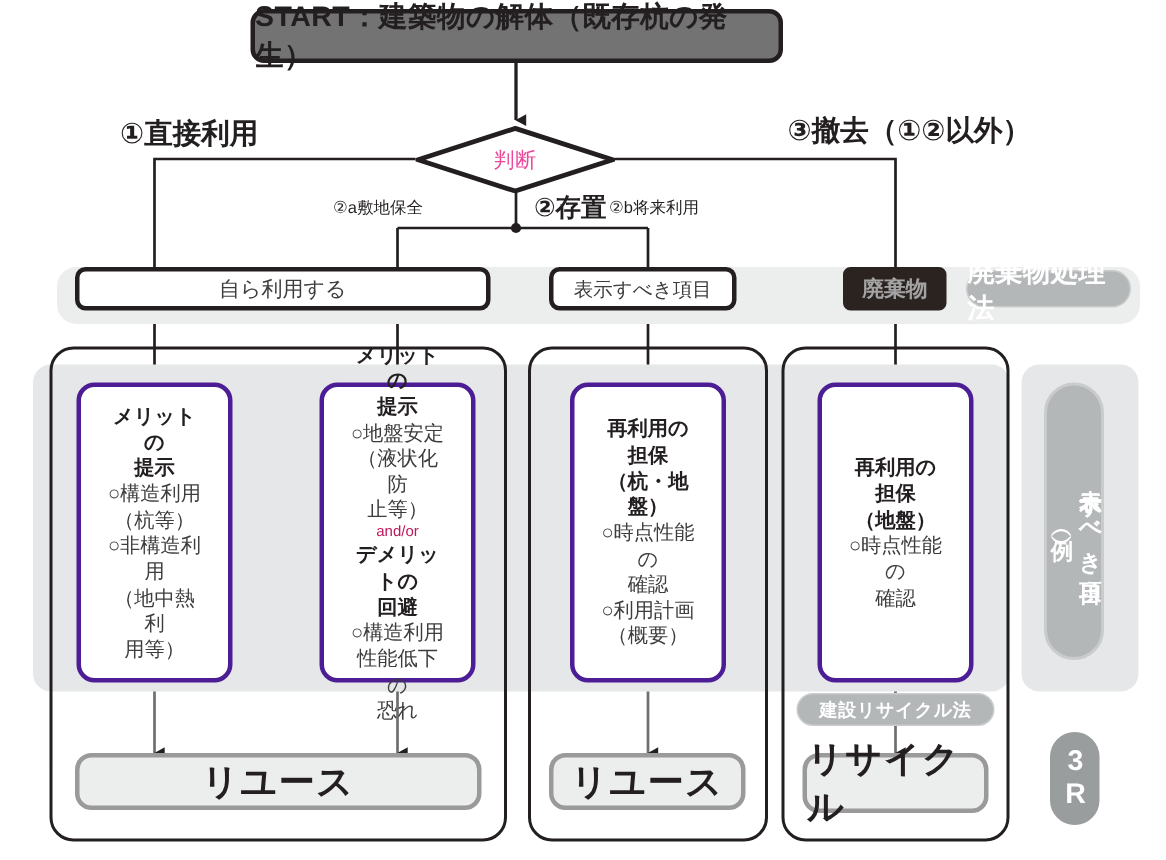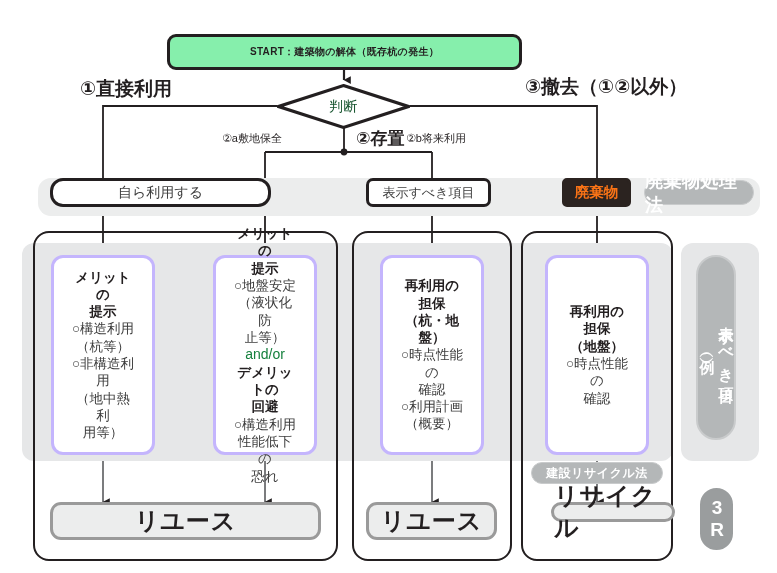--- a/index.html
+++ b/index.html
@@ -15,37 +15,36 @@
     background:#ffffff;
   }
   #lines{position:absolute;left:0;top:0;width:777px;height:573px;pointer-events:none;}
 
   
   .abs{position:absolute;box-sizing:border-box;}
 
   .startbox{
     border:3px solid #231f20;
     border-radius:9px;
-    background:#86efac;
-    display:flex;align-items:center;justify-content:center;
-    font-weight:bold;
-    font-size:10px;
+    background:#737373;
+    display:flex;align-items:center;justify-content:center;
+    font-weight:bold;
+    font-size:19px;
     letter-spacing:.3px;
     z-index:6;
-    margin-top:28px;
   }
 
   .diamond{
     z-index:6;
   }
   .diamond .dlabel{
     position:absolute;
     left:0;top:0;width:100%;height:100%;
     display:flex;align-items:center;justify-content:center;
-    font-size:14px;font-weight:500;color:#14532d;
+    font-size:14px;font-weight:500;color:#ec4899;
     letter-spacing:.5px;
   }
 
   .branch-label{
     z-index:7;
     font-weight:bold;
     white-space:nowrap;
     color:#231f20;
   }
   .branch-label.big{font-size:19px;}
@@ -64,21 +63,21 @@
     border-radius:7px;
     background:#fff;
     display:flex;align-items:center;justify-content:center;
     font-size:14px;
     color:#3d3d3d;
     z-index:5;
   }
   .rowbox.small-txt{font-size:13px;}
   .rowbox.dark{
     background:#2b2320;
-    color:#f97316;
+    color:#a3a3a3;
     font-weight:bold;
     border-color:#2b2320;
     border-radius:5px;
     font-size:14.5px;
   }
 
   .pill{
     background:#b4b7b8;
     color:#ffffff;
     border-radius:999px;
@@ -100,42 +99,42 @@
   }
 
   
   .detailband{
     background:#e6e7e8;
     border-radius:12px;
     z-index:2;
   }
 
   .card{
-    border:3px solid #c4b5fd;
+    border:3px solid #4c1d95;
     border-radius:12px;
     background:#ffffff;
     z-index:4;
     display:flex;
     align-items:center;
     justify-content:center;
     padding:6px 16px;
   }
   .card .ctext{
     text-align:center;
     line-height:1.28;
     font-size:13.5px;
     color:#3d3d3d;
   }
   .card .ctext .hd{
     font-weight:bold;
     color:#231f20;
     display:block;
   }
   .card .ctext .ln{display:block;}
-  .card .ctext .andor{display:block;font-size:14px;color:#15803d;}
+  .card .ctext .andor{display:block;font-size:10px;color:#be185d;}
 
   .resultbox{
     border:3.5px solid #9a9a9a;
     border-radius:11px;
     background:#eceded;
     display:flex;align-items:center;justify-content:center;
     font-weight:bold;
     font-size:24px;
     color:#231f20;
     letter-spacing:1px;
@@ -224,21 +223,21 @@
   </div>
 
   <div class="abs branch-label big" style="left:80px;top:76px;">①直接利用</div>
   <div class="abs branch-label mid" style="left:356px;top:127px;">②存置</div>
   <div class="abs branch-label big" style="left:525px;top:74px;">③撤去（①②以外）</div>
   <div class="abs branch-label small" style="left:222px;top:131px;">②a敷地保全</div>
   <div class="abs branch-label small" style="left:406px;top:131px;">②b将来利用</div>
 
   <div class="abs grayband" style="left:38px;top:178px;width:722px;height:38px;"></div>
 
-  <div class="abs rowbox" style="left:50px;top:178px;width:221px;height:29px;border-radius:13px;">
+  <div class="abs rowbox" style="left:50px;top:178px;width:277px;height:29px;">
     <span>自ら利用する</span>
   </div>
 
   <div class="abs rowbox small-txt" style="left:366px;top:178px;width:125px;height:29px;">
     <span>表示すべき項目</span>
   </div>
 
   <div class="abs rowbox dark" style="left:562px;top:178px;width:69px;height:29px;">
     <span>廃棄物</span>
   </div>
@@ -308,21 +307,21 @@
   </div>
 
   <div class="abs resultbox" style="left:50px;top:502px;width:271px;height:38px;">
     <span>リユース</span>
   </div>
 
   <div class="abs resultbox" style="left:366px;top:502px;width:131px;height:38px;">
     <span>リユース</span>
   </div>
 
-  <div class="abs resultbox" style="left:535px;top:502px;width:124px;height:20px;margin-left:16px;">
+  <div class="abs resultbox" style="left:535px;top:502px;width:124px;height:40px;">
     <span>リサイクル</span>
   </div>
 
   <div class="abs vbadge" style="left:696px;top:255px;width:40px;height:185px;flex-direction:column;">
     <span>表示すべき項目</span>
     <span style="letter-spacing:0;">（例）</span>
   </div>
 
   <div class="abs vbadge r3" style="left:700px;top:488px;width:33px;height:62px;">
     <span>3R</span>

